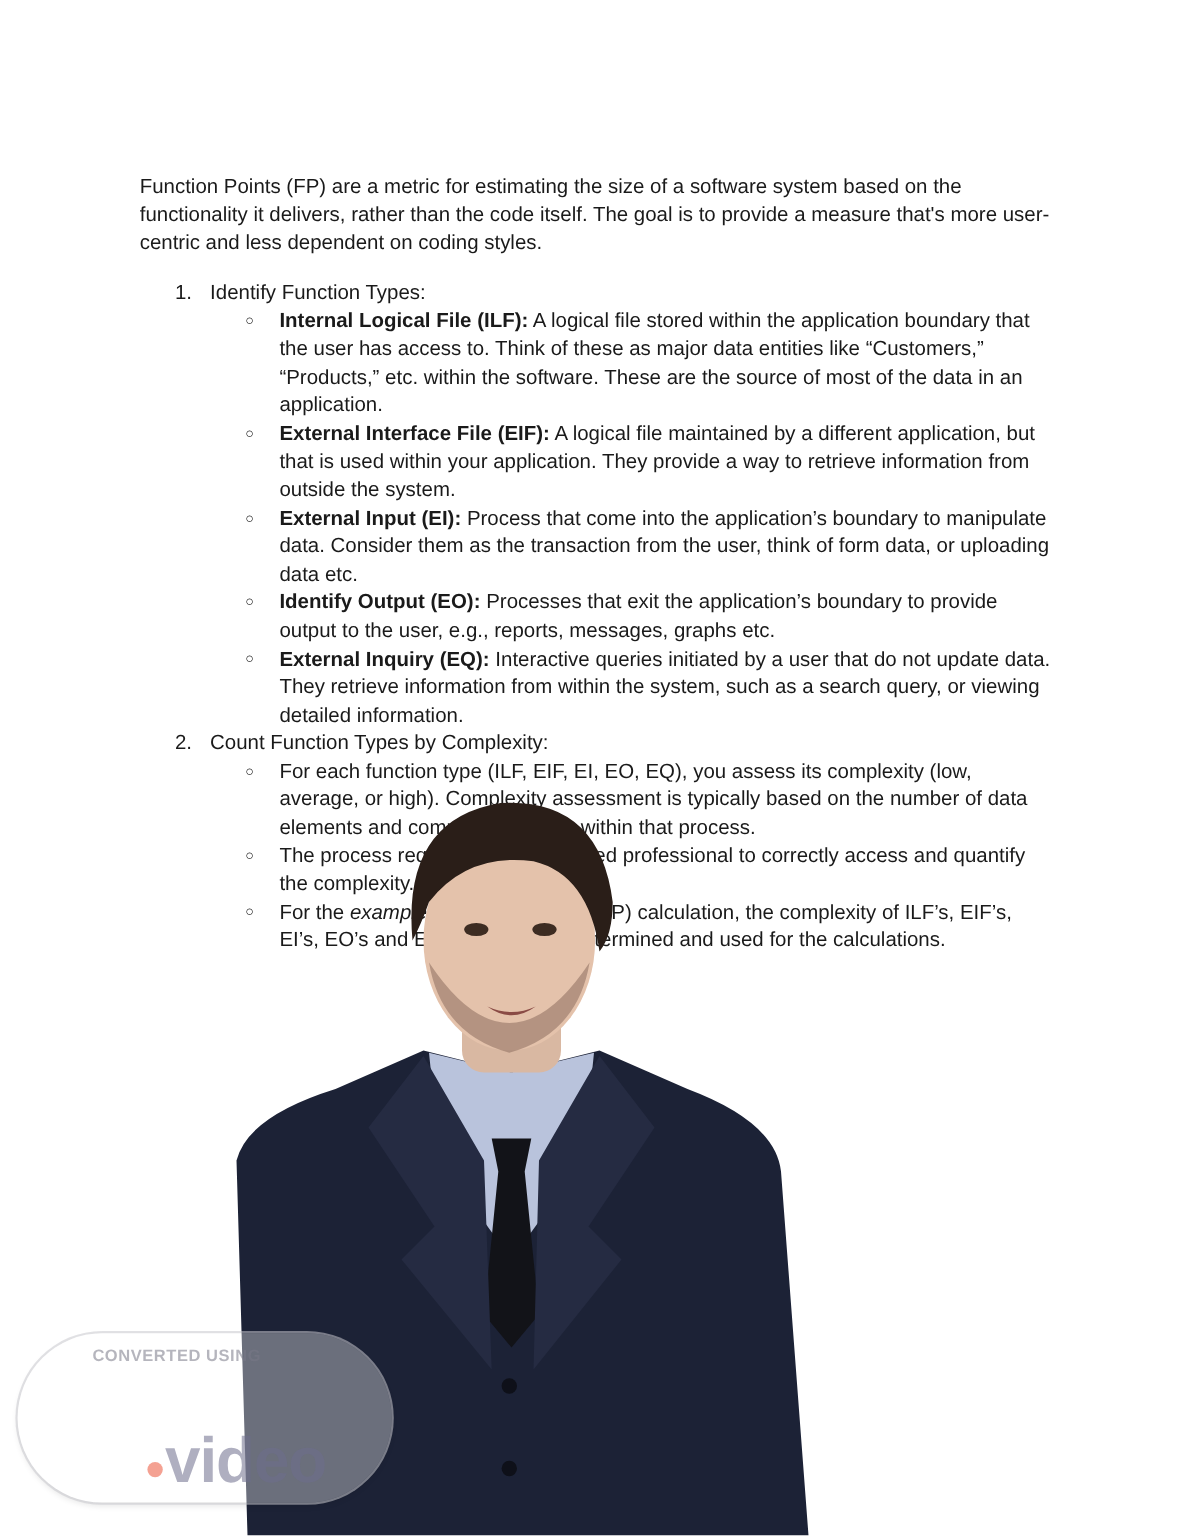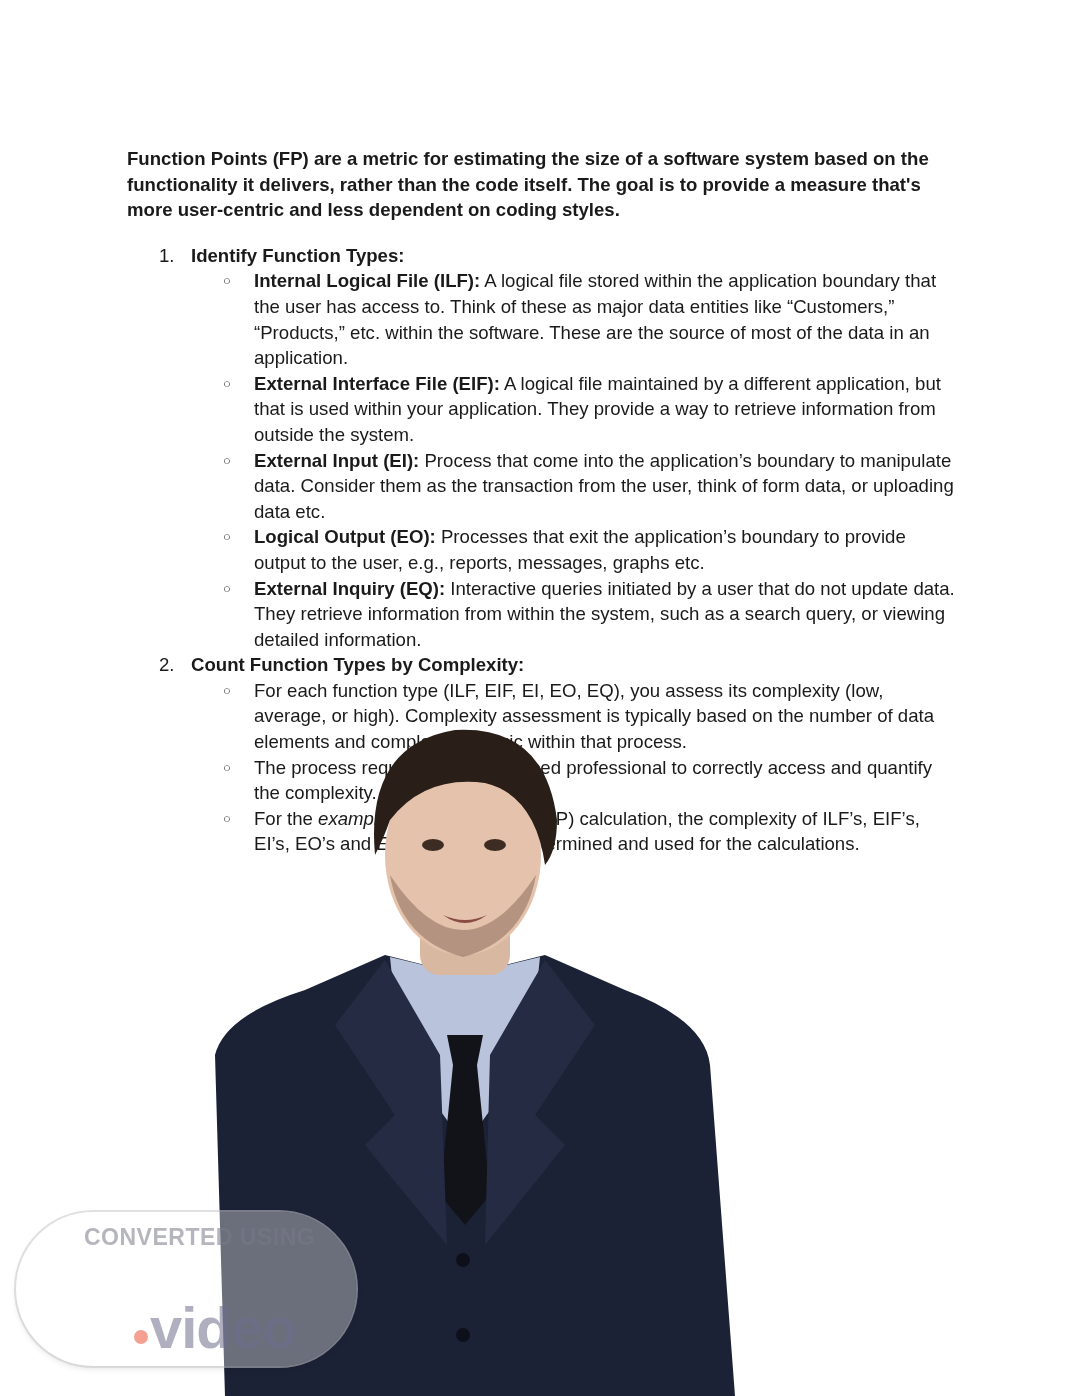--- a/index.html
+++ b/index.html
@@ -4,63 +4,63 @@
 <style>
   html, body { margin: 0; padding: 0; }
   body {
     width: 1080px; height: 1396px; position: relative; overflow: hidden;
     background: #ffffff;
     font-family: "Liberation Sans", sans-serif;
     color: #1a1a1a;
   }
   .doc { position: absolute; left: 127px; top: 146px; width: 830px; font-size: 18.6px; line-height: 25.6px; }
   .h1 { font-weight: bold; font-size: 18.6px; margin: 0 0 21px 0; }
-  .p { margin: 0 0 20px 0; font-weight: bold; }
+  .p { margin: 10px 0 20px 0; }
   .h2 { font-weight: bold; margin: 0 0 21px 0; }
   .ol { margin: 0; padding: 0; list-style: none; }
   .ol > li { position: relative; padding-left: 64px; }
   .ol > li > .num { position: absolute; left: 32px; top: 0; }
-  .ol > li > .title { font-weight: bold; }
+  .ol > li > .title { font-weight: normal; }
   .ul { margin: 0; padding: 0; list-style: none; }
   .ul > li { position: relative; padding-left: 63px; }
   .ul > li > .bullet { position: absolute; left: 32px; top: 0; font-size: 13px; }
   .ul b { font-weight: bold; margin-top: 15px; }
   .ul i { }
 
   
   .presenter { position: absolute; left: 185px; top: 725px; width: 555px; height: 671px; }
   .presenter svg { width: 100%; height: 100%; display: block; }
 
   
   .watermark {
     position: absolute; left: 16px; top: 1212px; width: 340px; height: 154px;
     border-radius: 77px;
     background: rgba(255,255,255,0.35);
     box-shadow: 0 0 0 2px rgba(200,200,205,0.55), 0 3px 6px rgba(0,0,0,0.10);
   }
-  .wm-small { position: absolute; left: 68px; top: 12px; font-size: 23px; font-weight: bold; color: rgba(120,120,135,0.55); letter-spacing: 0.5px; }
+  .wm-small { position: absolute; left: 68px; top: 12px; font-size: 15px; font-weight: bold; color: rgba(120,120,135,0.55); letter-spacing: 0.5px; }
   .wm-big { position: absolute; left: 22px; top: 30px; font-size: 58px; font-weight: bold; color: rgba(110,110,140,0.55); letter-spacing: -1px; }
   .wm-big2 { position: absolute; left: 118px; top: 82px; font-size: 58px; font-weight: bold; color: rgba(110,110,140,0.55); letter-spacing: -1px; }
   .wm-dot { display: inline-block; width: 14px; height: 14px; border-radius: 50%; background: rgba(240,130,110,0.75); margin-right: 2px; vertical-align: 4px; }
 </style>
 </head>
 <body>
 
 <div class="doc">
   <div class="p">Function Points (FP) are a metric for estimating the size of a software system based on the functionality it delivers, rather than the code itself. The goal is to provide a measure that's more user-centric and less dependent on coding styles.</div>
 
   <ol class="ol">
     <li>
       <span class="num">1.</span>
       <span class="title">Identify Function Types:</span>
       <ul class="ul">
         <li><span class="bullet">○</span><b>Internal Logical File (ILF):</b><span> A logical file stored within the application boundary that the user has access to. Think of these as major data entities like “Customers,” “Products,” etc. within the software. These are the source of most of the data in an application.</span></li>
         <li><span class="bullet">○</span><b>External Interface File (EIF):</b><span> A logical file maintained by a different application, but that is used within your application. They provide a way to retrieve information from outside the system.</span></li>
         <li><span class="bullet">○</span><b>External Input (EI):</b><span> Process that come into the application’s boundary to manipulate data. Consider them as the transaction from the user, think of form data, or uploading data etc.</span></li>
-        <li><span class="bullet">○</span><b>Logical Output (EO):</b><span> Processes that exit the application’s boundary to provide output to the user, e.g., reports, messages, graphs etc.</span></li>
+        <li><span class="bullet">○</span><b>Identify Output (EO):</b><span> Processes that exit the application’s boundary to provide output to the user, e.g., reports, messages, graphs etc.</span></li>
         <li><span class="bullet">○</span><b>External Inquiry (EQ):</b><span> Interactive queries initiated by a user that do not update data. They retrieve information from within the system, such as a search query, or viewing detailed information.</span></li>
       </ul>
     </li>
     <li>
       <span class="num">2.</span>
       <span class="title">Count Function Types by Complexity:</span>
       <ul class="ul">
         <li><span class="bullet">○</span><span>For each function type (ILF, EIF, EI, EO, EQ), you assess its complexity (low, average, or high). Complexity assessment is typically based on the number of data elements and complexity of logic within that process.</span></li>
         <li><span class="bullet">○</span><span>The process requires an experienced professional to correctly access and quantify the complexity.</span></li>
         <li><span class="bullet">○</span><span>For the </span><i>example</i><span> of Function Point (FP) calculation, the complexity of ILF’s, EIF’s, EI’s, EO’s and EQ’s are already determined and used for the calculations.</span></li>

